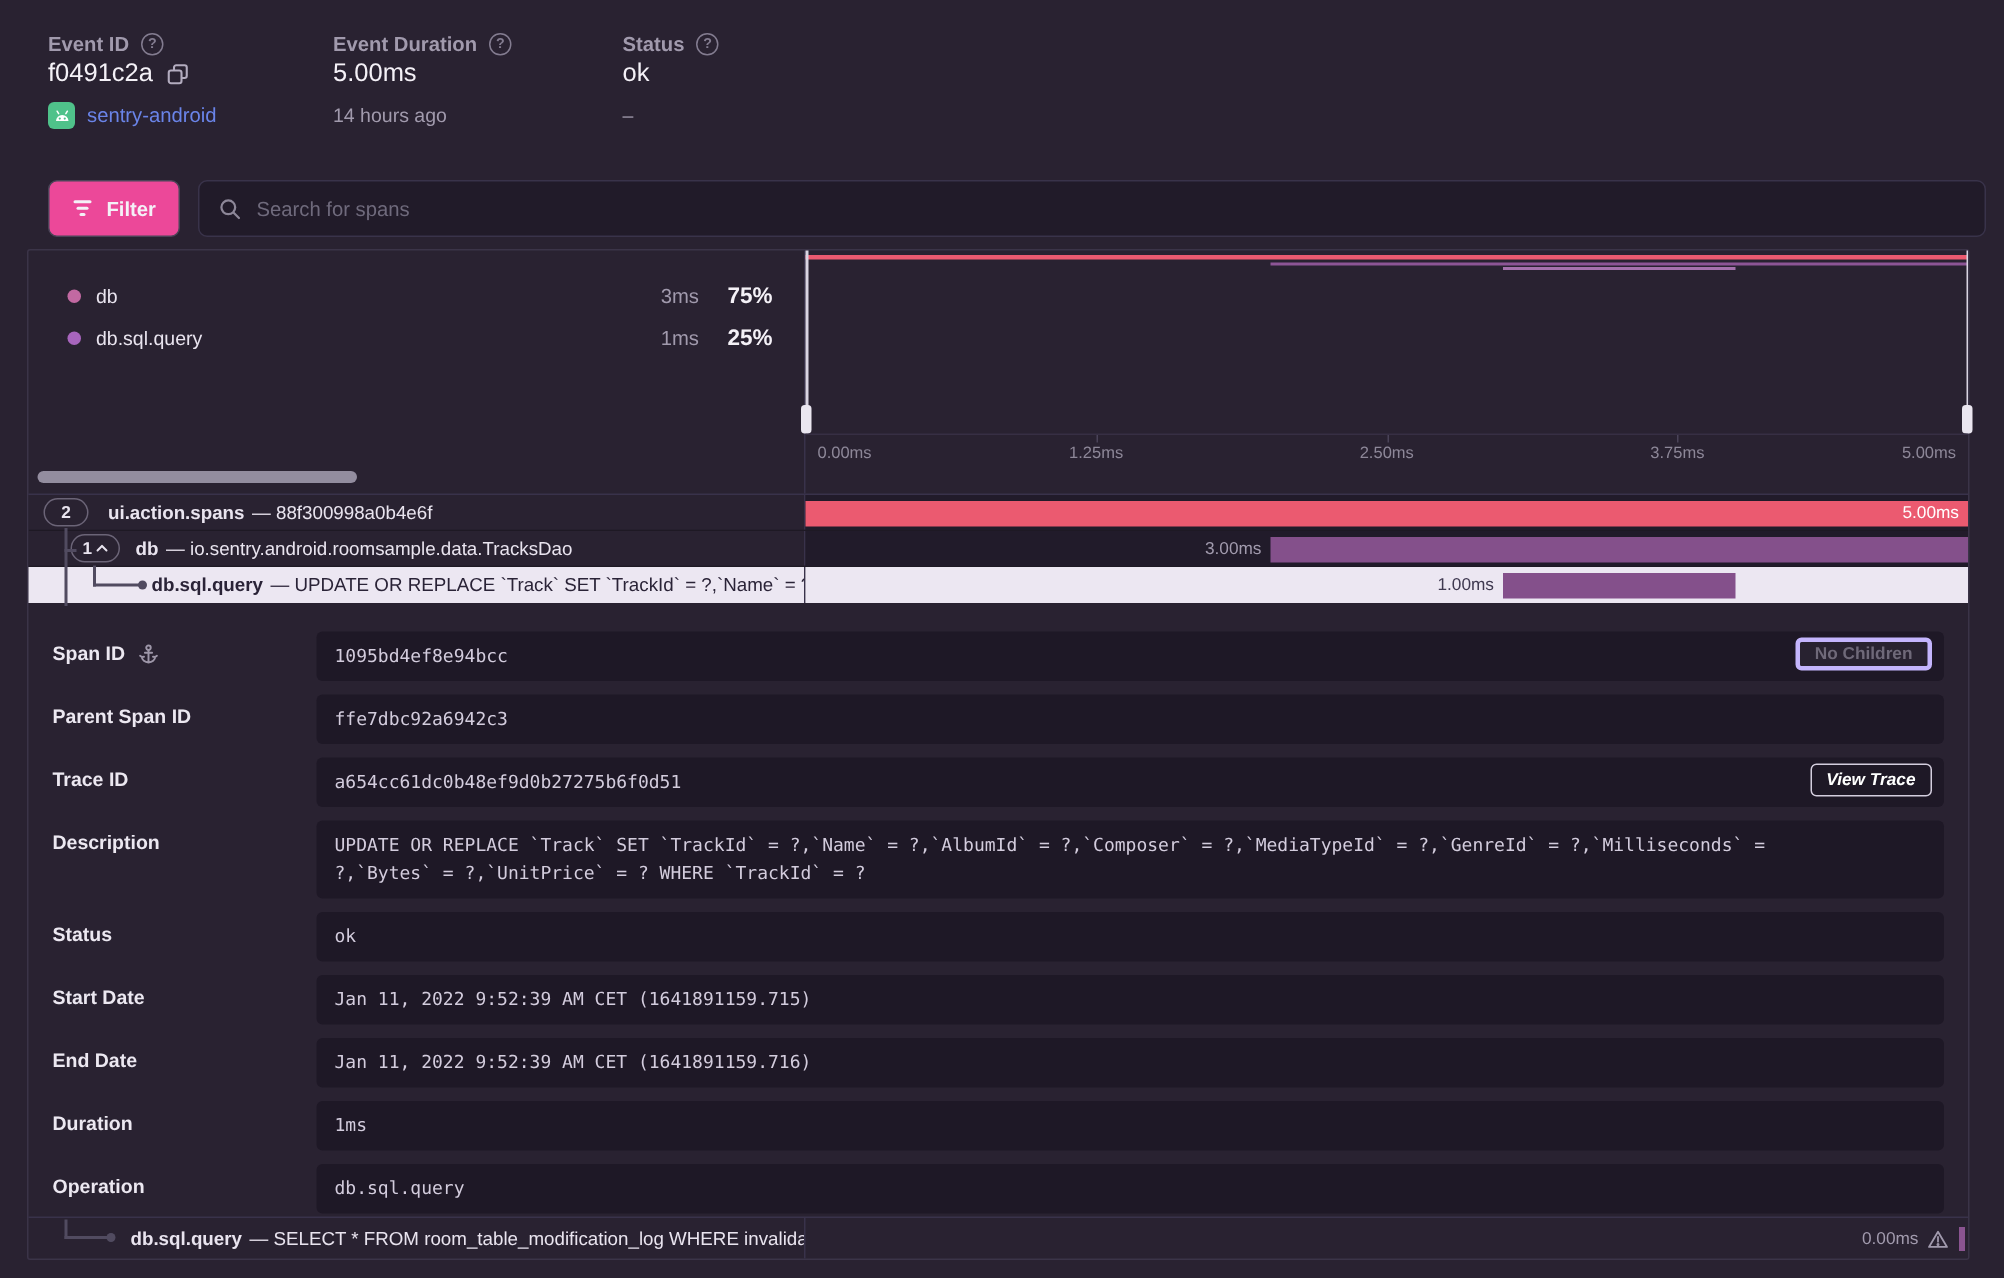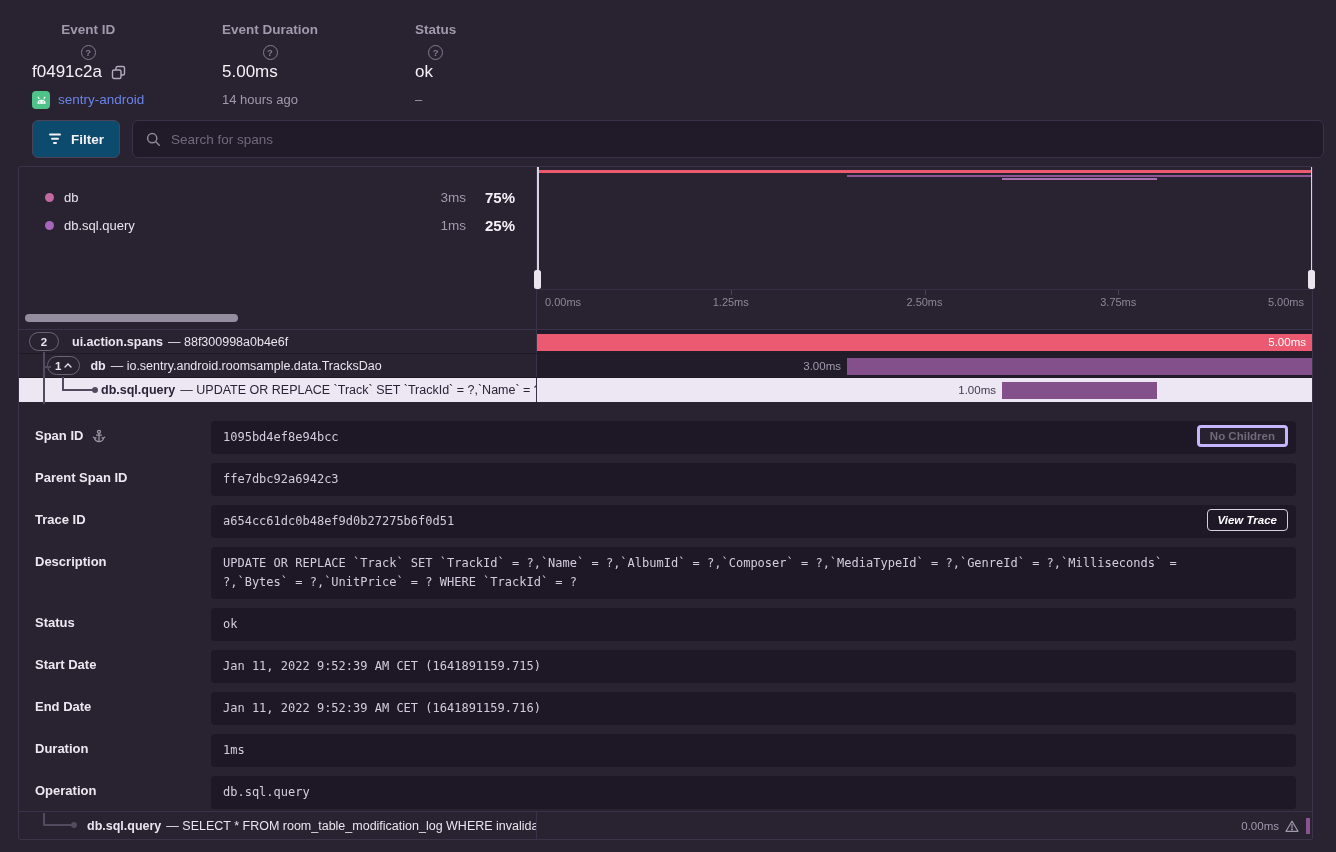--- a/index.html
+++ b/index.html
@@ -7,32 +7,32 @@
   .page {
     position:relative; width:1336px; height:852px; overflow:hidden;
     background:#292231; font-family:"Liberation Sans", sans-serif;
     -webkit-font-smoothing:antialiased;
   }
 
   
   .header { position:absolute; left:32px; top:22px; width:700px; height:80px; }
   .hf { position:absolute; top:0; }
   .hf1 { left:0; } .hf2 { left:190px; } .hf3 { left:383px; }
-  .hf-label { display:flex; align-items:center; gap:8px; color:#a19aad; font-size:13.5px; font-weight:700;flex-direction:column; }
+  .hf-label { display:flex; align-items:flex-end; gap:8px; color:#a19aad; font-size:13.5px; font-weight:700; }
   .qicon { width:15px; height:15px; border:1.5px solid #837c90; border-radius:50%;
     color:#837c90; font-size:9.5px; font-weight:700; display:flex; align-items:center; justify-content:center; }
   .hf-value { margin-top:1px; font-size:17px; color:#f4f1f7; display:flex; align-items:center; gap:9px; height:22px;}
   .hf-sub { margin-top:7px; font-size:13px; color:#a19aad; height:19px; display:flex; align-items:center;}
   .proj-link { display:flex; align-items:center; gap:8px; color:#6a84e8; font-size:13.5px; cursor:pointer; }
   .android-badge { width:18px; height:18px; border-radius:4px; background:#4fc28a; display:flex; align-items:center; justify-content:center; }
   .icon-btn { display:flex; align-items:center; cursor:pointer; }
 
   
   .filter-btn { position:absolute; left:32px; top:120px; width:88px; height:38px;
-    border:1px solid #4b4458; border-radius:6px; background:#0c4a6e;
+    border:1px solid #4b4458; border-radius:6px; background:#ec4899;
     display:flex; align-items:center; justify-content:center; gap:9px;
     color:#f4f1f7; font-weight:700; font-size:13.5px; cursor:pointer; }
   .search-box { position:absolute; left:132px; top:120px; width:1192px; height:38px;
     border:1px solid #39334a; border-radius:6px; background:#211b29;
     display:flex; align-items:center; padding:0 13px; gap:10px; }
   .search-box input { flex:1; background:transparent; border:none; outline:none;
     color:#d6d0de; font-size:13.5px; font-family:"Liberation Sans",sans-serif; }
   .search-box input::placeholder { color:#6f6a7c; }
 
   

